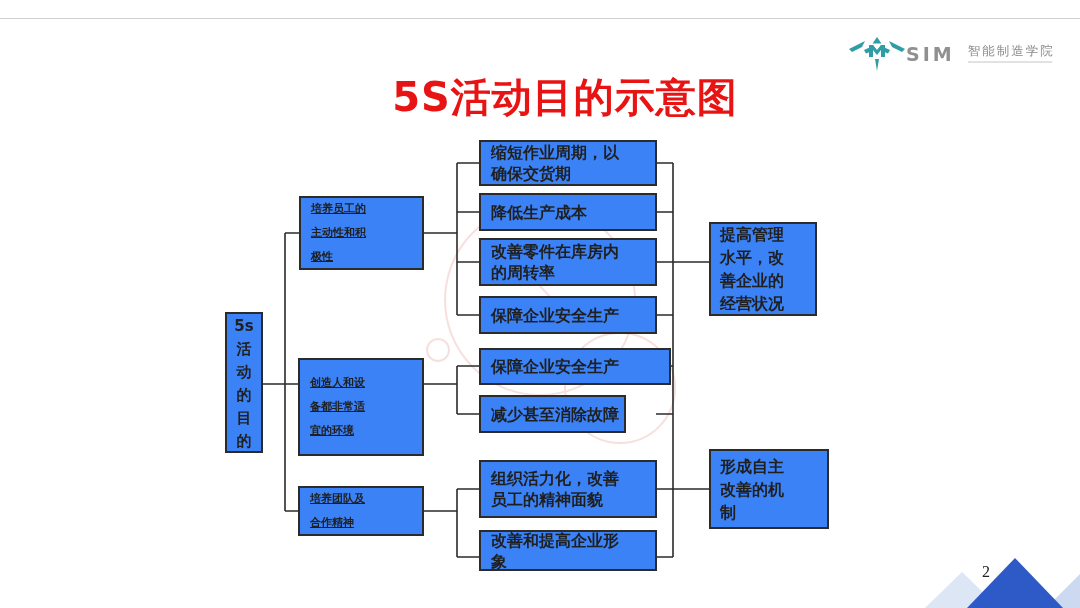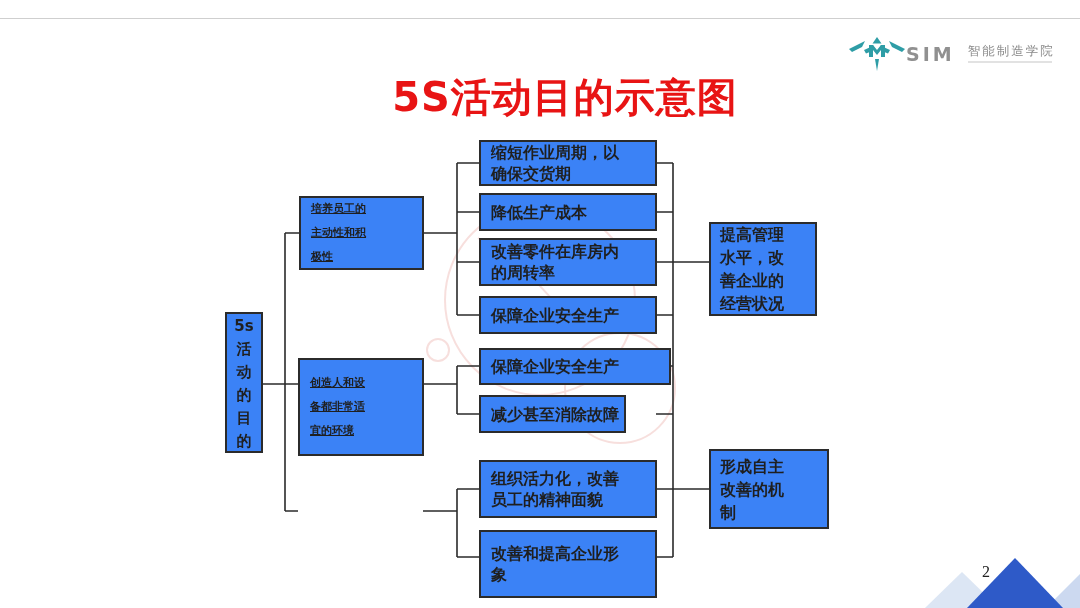--- a/index.html
+++ b/index.html
@@ -86,32 +86,34 @@
 的
 目
 的</div>
 
   <div class="node mid" style="left:299px;top:196px;width:125px;height:74px;">培养员工的
 主动性和积
 极性</div>
   <div class="node mid" style="left:298px;top:358px;width:126px;height:98px;">创造人和设
 备都非常适
 宜的环境</div>
+  <div class="node mid" style="left:298px;top:486px;width:126px;height:50px;">培养团队及
+合作精神</div>
 
   <div class="node leaf" style="left:479px;top:140px;width:178px;height:46px;">缩短作业周期，以
 确保交货期</div>
   <div class="node leaf" style="left:479px;top:193px;width:178px;height:38px;">降低生产成本</div>
   <div class="node leaf" style="left:479px;top:238px;width:178px;height:48px;">改善零件在库房内
 的周转率</div>
   <div class="node leaf" style="left:479px;top:296px;width:178px;height:38px;">保障企业安全生产</div>
   <div class="node leaf" style="left:479px;top:348px;width:192px;height:37px;">保障企业安全生产</div>
   <div class="node leaf" style="left:479px;top:395px;width:147px;height:38px;">减少甚至消除故障</div>
   <div class="node leaf" style="left:479px;top:460px;width:178px;height:58px;">组织活力化，改善
 员工的精神面貌</div>
-  <div class="node leaf" style="left:479px;top:530px;width:178px;height:68px;">改善和提高企业形
+  <div class="node leaf" style="left:479px;top:530px;width:178px;height:41px;">改善和提高企业形
 象</div>
 
   <div class="node rightnode" style="left:709px;top:222px;width:108px;height:94px;">提高管理
 水平，改
 善企业的
 经营状况</div>
   <div class="node rightnode" style="left:709px;top:449px;width:120px;height:80px;">形成自主
 改善的机
 制</div>
 

